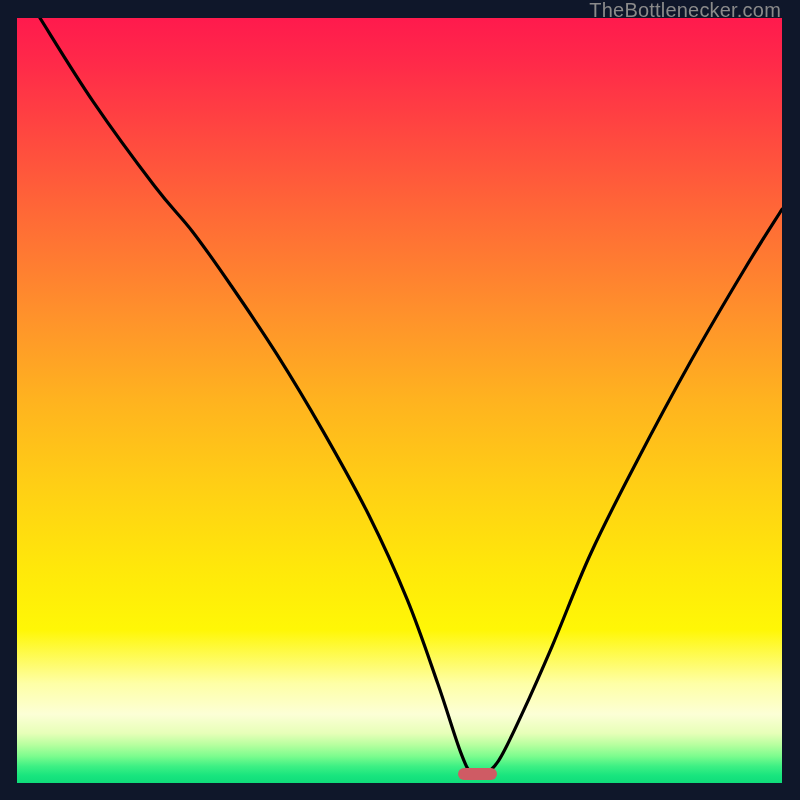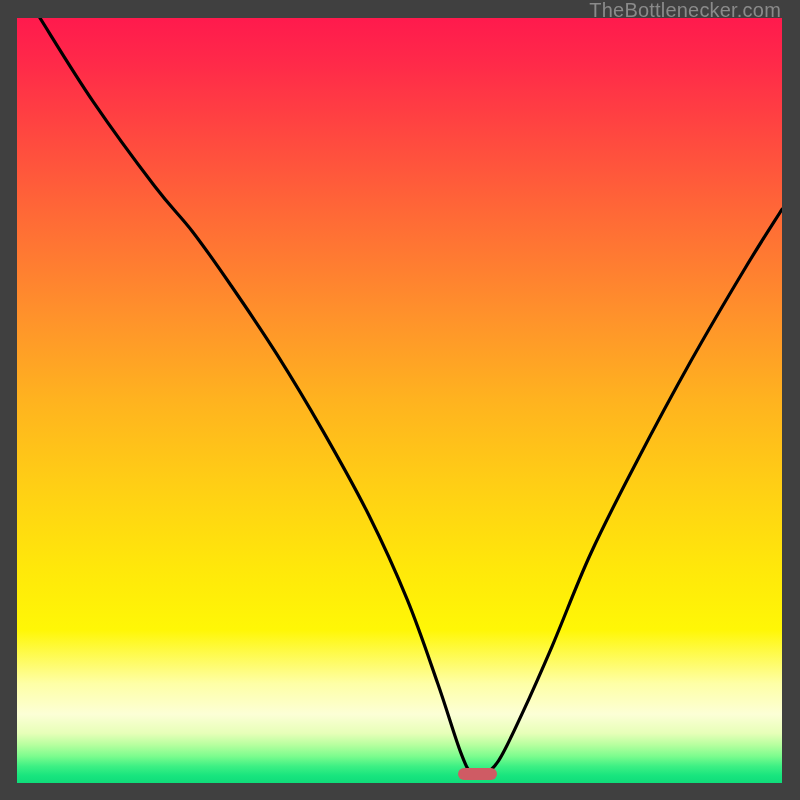--- a/index.html
+++ b/index.html
@@ -9,21 +9,21 @@
     height: 800px;
     background: #000;
     overflow: hidden;
   }
   .frame {
     position: absolute;
     left: 0;
     top: 0;
     width: 800px;
     height: 800px;
-    background: #404040;
+    background: #0f172a;
   }
   .plot {
     position: absolute;
     left: 17px;
     top: 18px;
     width: 765px;
     height: 765px;
     overflow: hidden;
   }
   .gradient {

